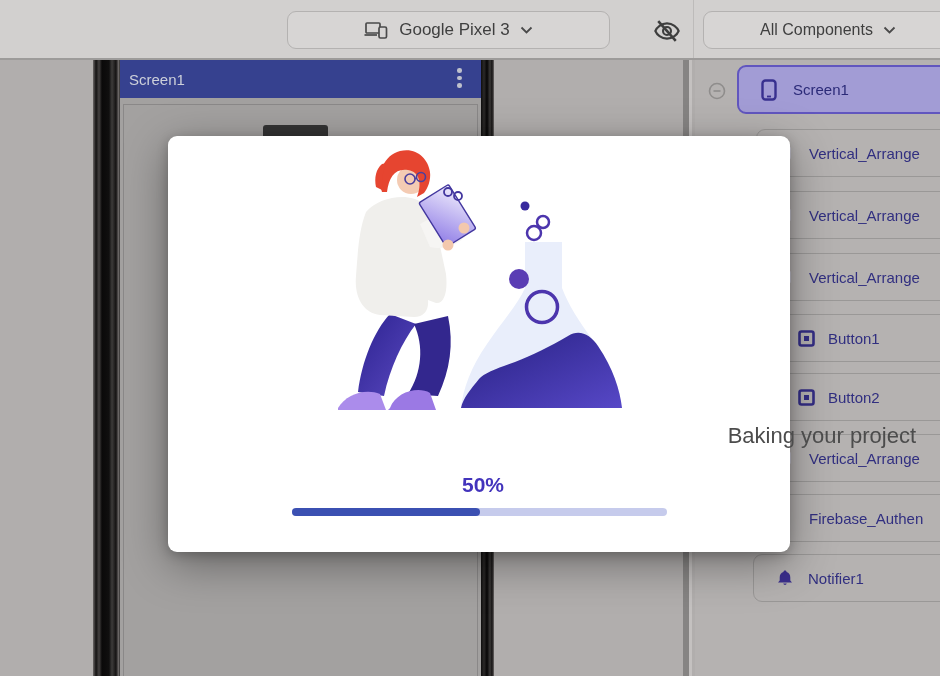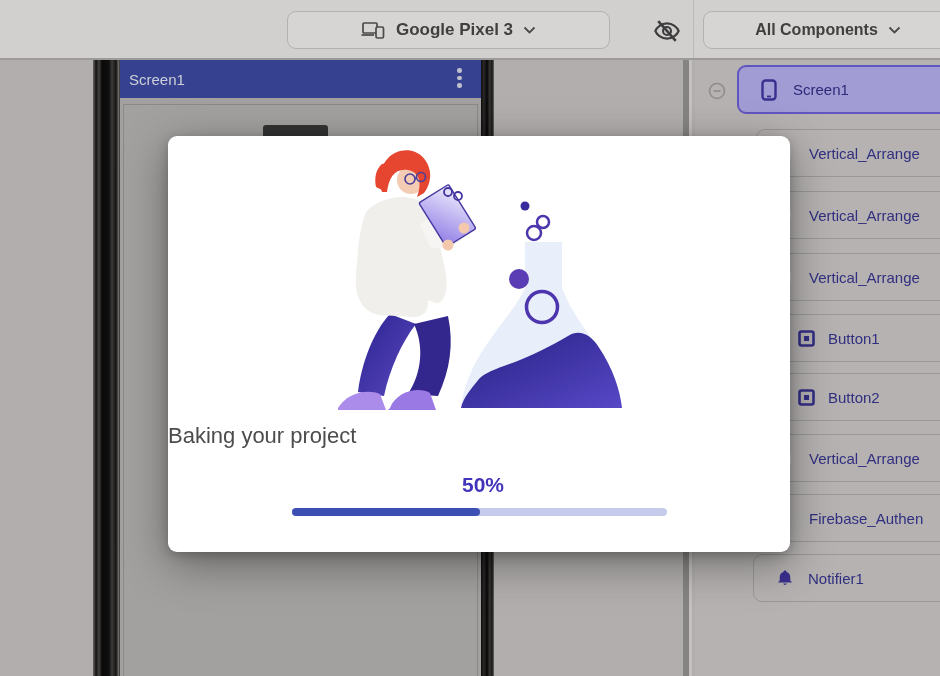--- a/index.html
+++ b/index.html
@@ -1,20 +1,20 @@
 <!DOCTYPE html>
 <html><head>
 <meta charset="utf-8">
 <style>
   html,body{margin:0;padding:0;background:#8a8887;}
   #app{position:relative;width:940px;height:676px;overflow:hidden;
        font-family:"Liberation Sans", sans-serif;background:#b1aead;}
   
   .toolbar{position:absolute;left:0;top:0;width:940px;height:58px;
-           background:#d2d0cf;border-bottom:2px solid #9d9b9a;z-index:5;font-weight:bold;}
+           background:#d2d0cf;border-bottom:2px solid #9d9b9a;z-index:5;}
   .toolbar-divider{position:absolute;left:693px;top:0;width:1px;height:58px;background:#bdbbba;}
   .tb-btn{position:absolute;box-sizing:border-box;height:38px;top:11px;
           border:1px solid #b4b2b1;border-radius:9px;background:#d7d5d4;
           display:flex;align-items:center;justify-content:center;gap:10px;
           color:#3f3f3f;font-size:17px;}
   .device-btn{left:287px;width:323px;}
   .components-btn{left:703px;width:250px;font-size:16px;}
   .eye-wrap{position:absolute;left:653px;top:17px;width:28px;height:28px;}
   
   .canvas{position:absolute;left:0;top:60px;width:683px;height:616px;background:#b1aead;}
@@ -40,21 +40,21 @@
   .tree-row{position:absolute;box-sizing:border-box;height:48px;right:-40px;z-index:3;
             border:1px solid #9a9897;border-radius:9px;display:flex;align-items:center;
             color:#312f80;font-size:15px;background:transparent;}
   .tree-row .lbl{white-space:nowrap;}
   .tree-row.selected{background:#a29cd5;border:2px solid #6156bf;height:49px;color:#2b2a78;}
   .icon-cell{display:inline-flex;align-items:center;justify-content:center;width:17px;height:22px;}
   
   .modal{position:absolute;left:168px;top:136px;width:622px;height:416px;background:#ffffff;
          border-radius:9px;box-shadow:0 12px 45px rgba(0,0,0,0.38), 0 3px 12px rgba(0,0,0,0.22);z-index:10;}
   .illus{position:absolute;left:164px;top:10px;width:320px;height:272px;}
-  .modal-title{position:absolute;left:0;top:287px;width:748px;text-align:left;
+  .modal-title{position:absolute;left:0;top:287px;width:748px;text-align:right;
                color:#4c4c4c;font-size:22px;}
   .percent{position:absolute;left:4px;top:337px;width:622px;text-align:center;
            color:#4334bc;font-size:21px;font-weight:bold;}
   .progress-track{position:absolute;left:124px;top:372px;width:375px;height:8px;
                   background:#c6cbec;border-radius:5px;}
   .progress-fill{height:8px;background:#3b50b2;border-radius:5px;width:0;}
 </style>
 </head>
 <body>
 

